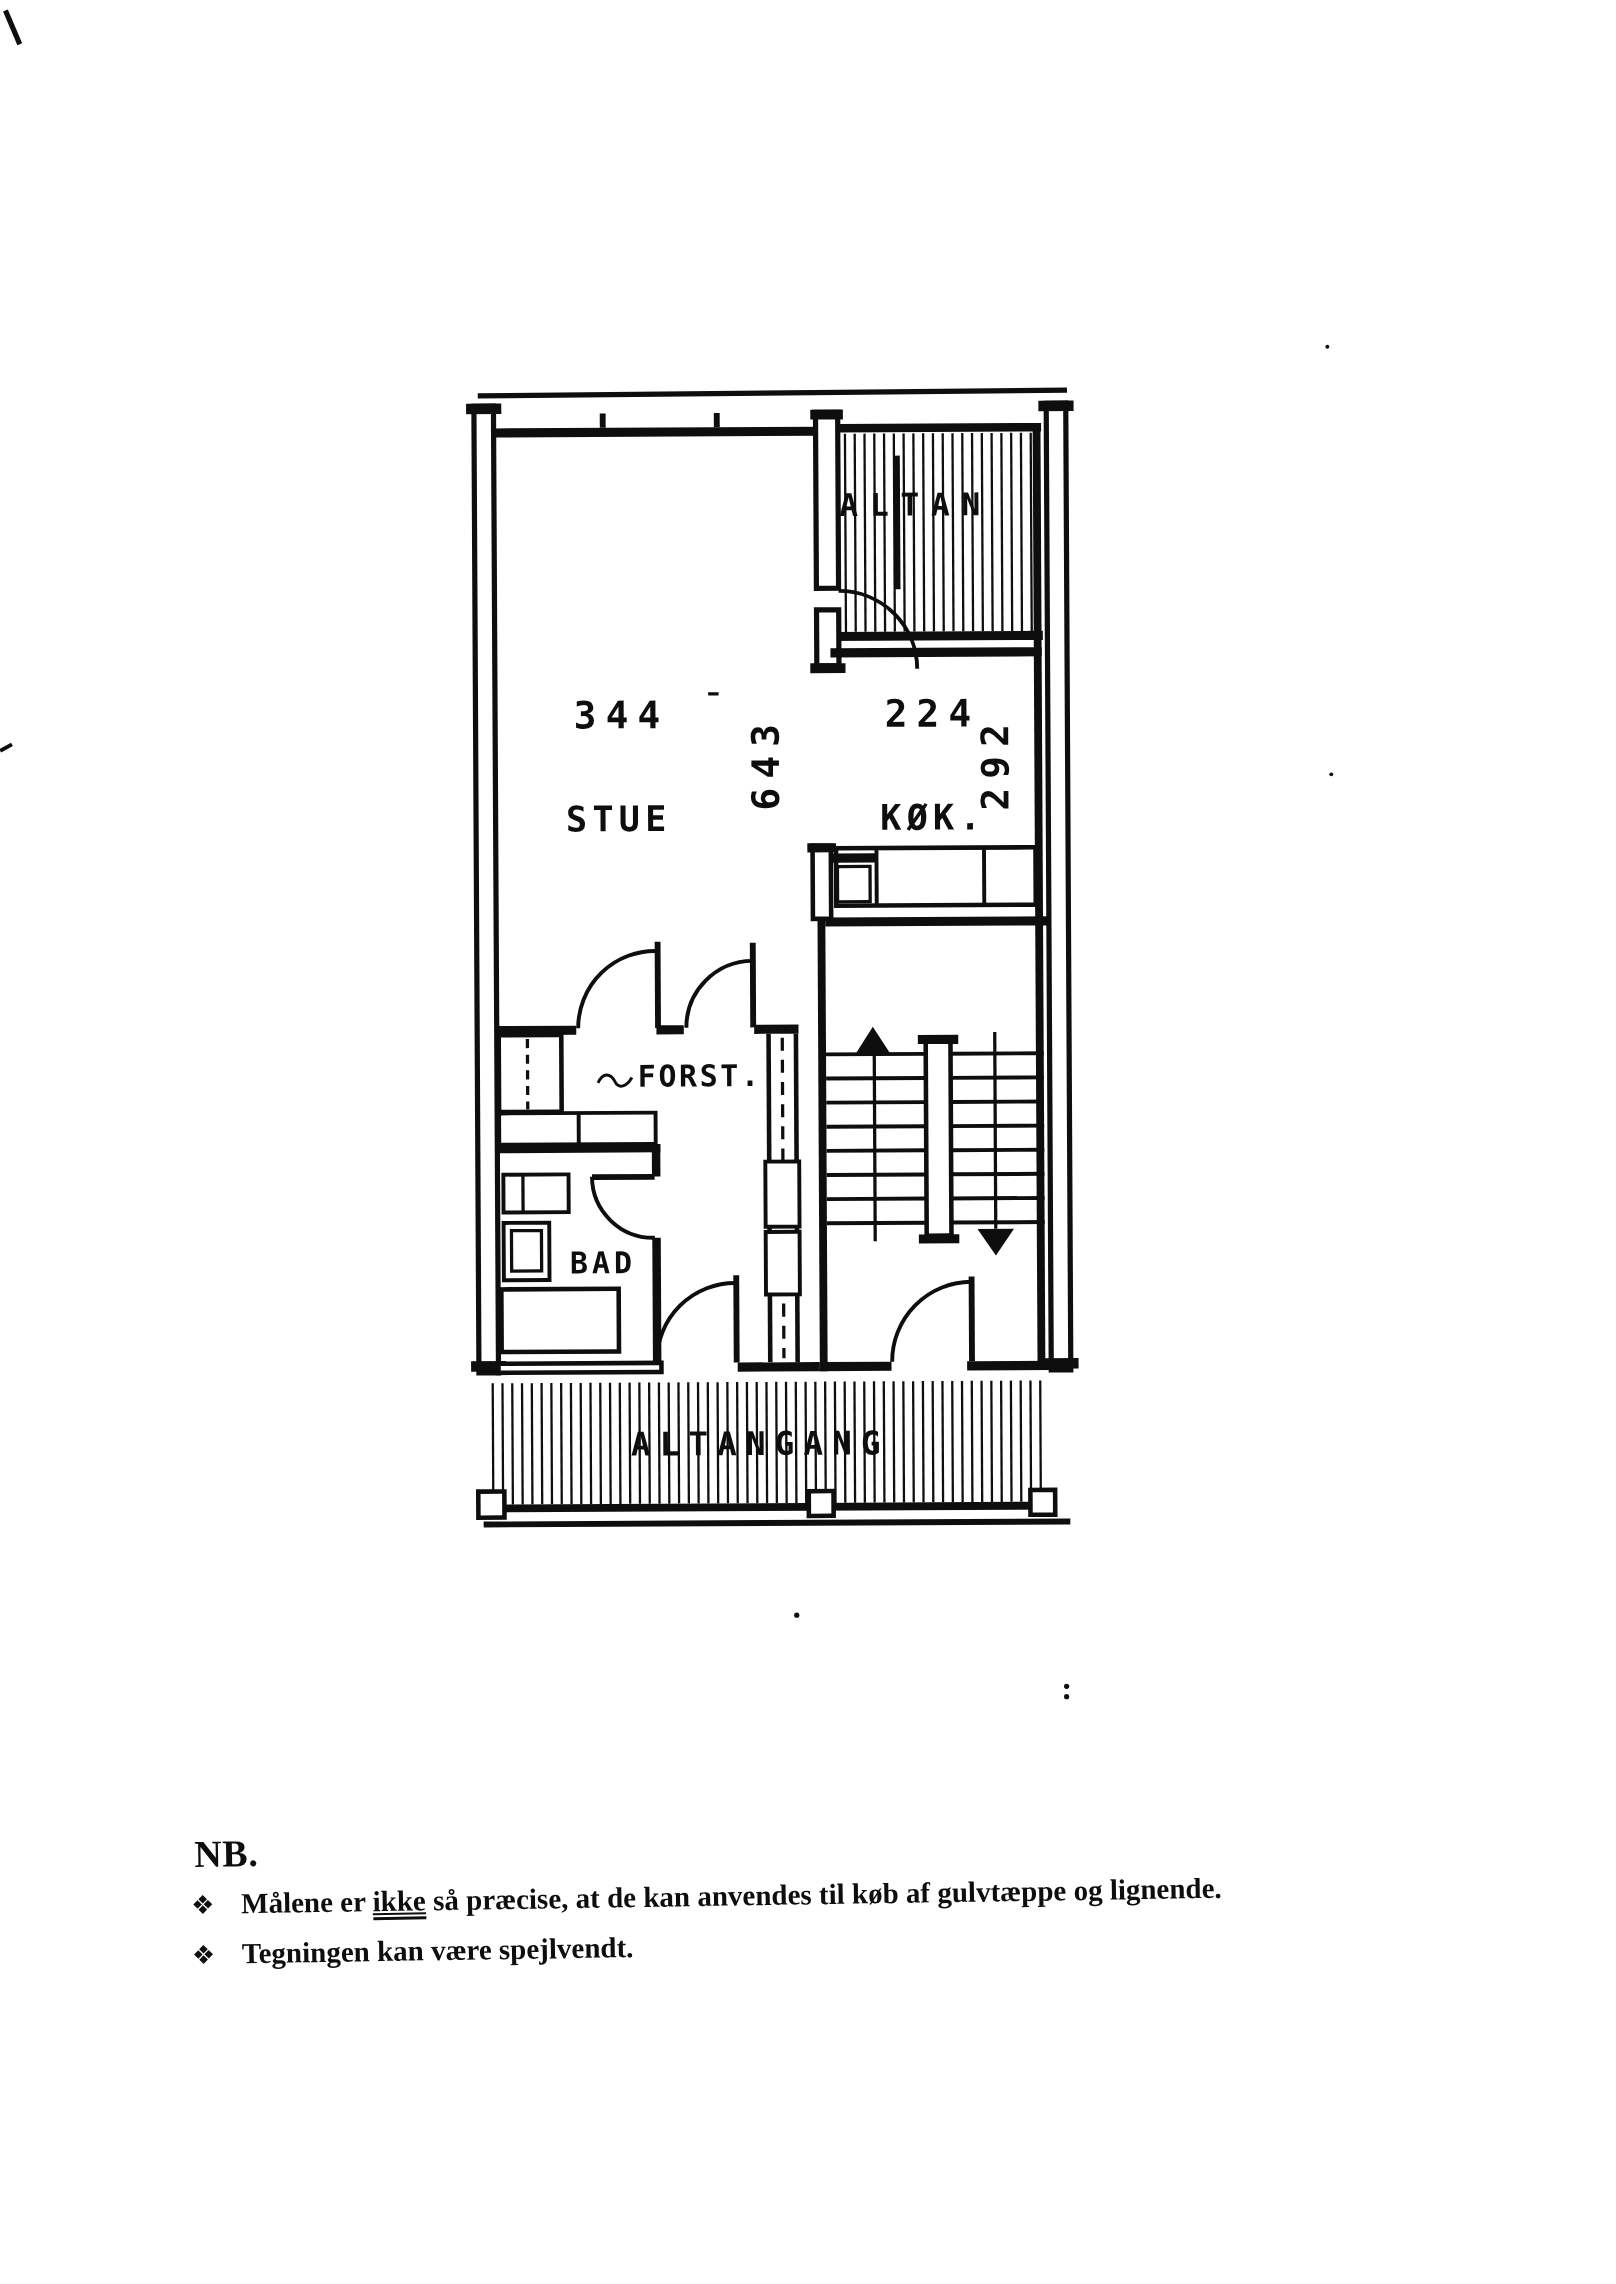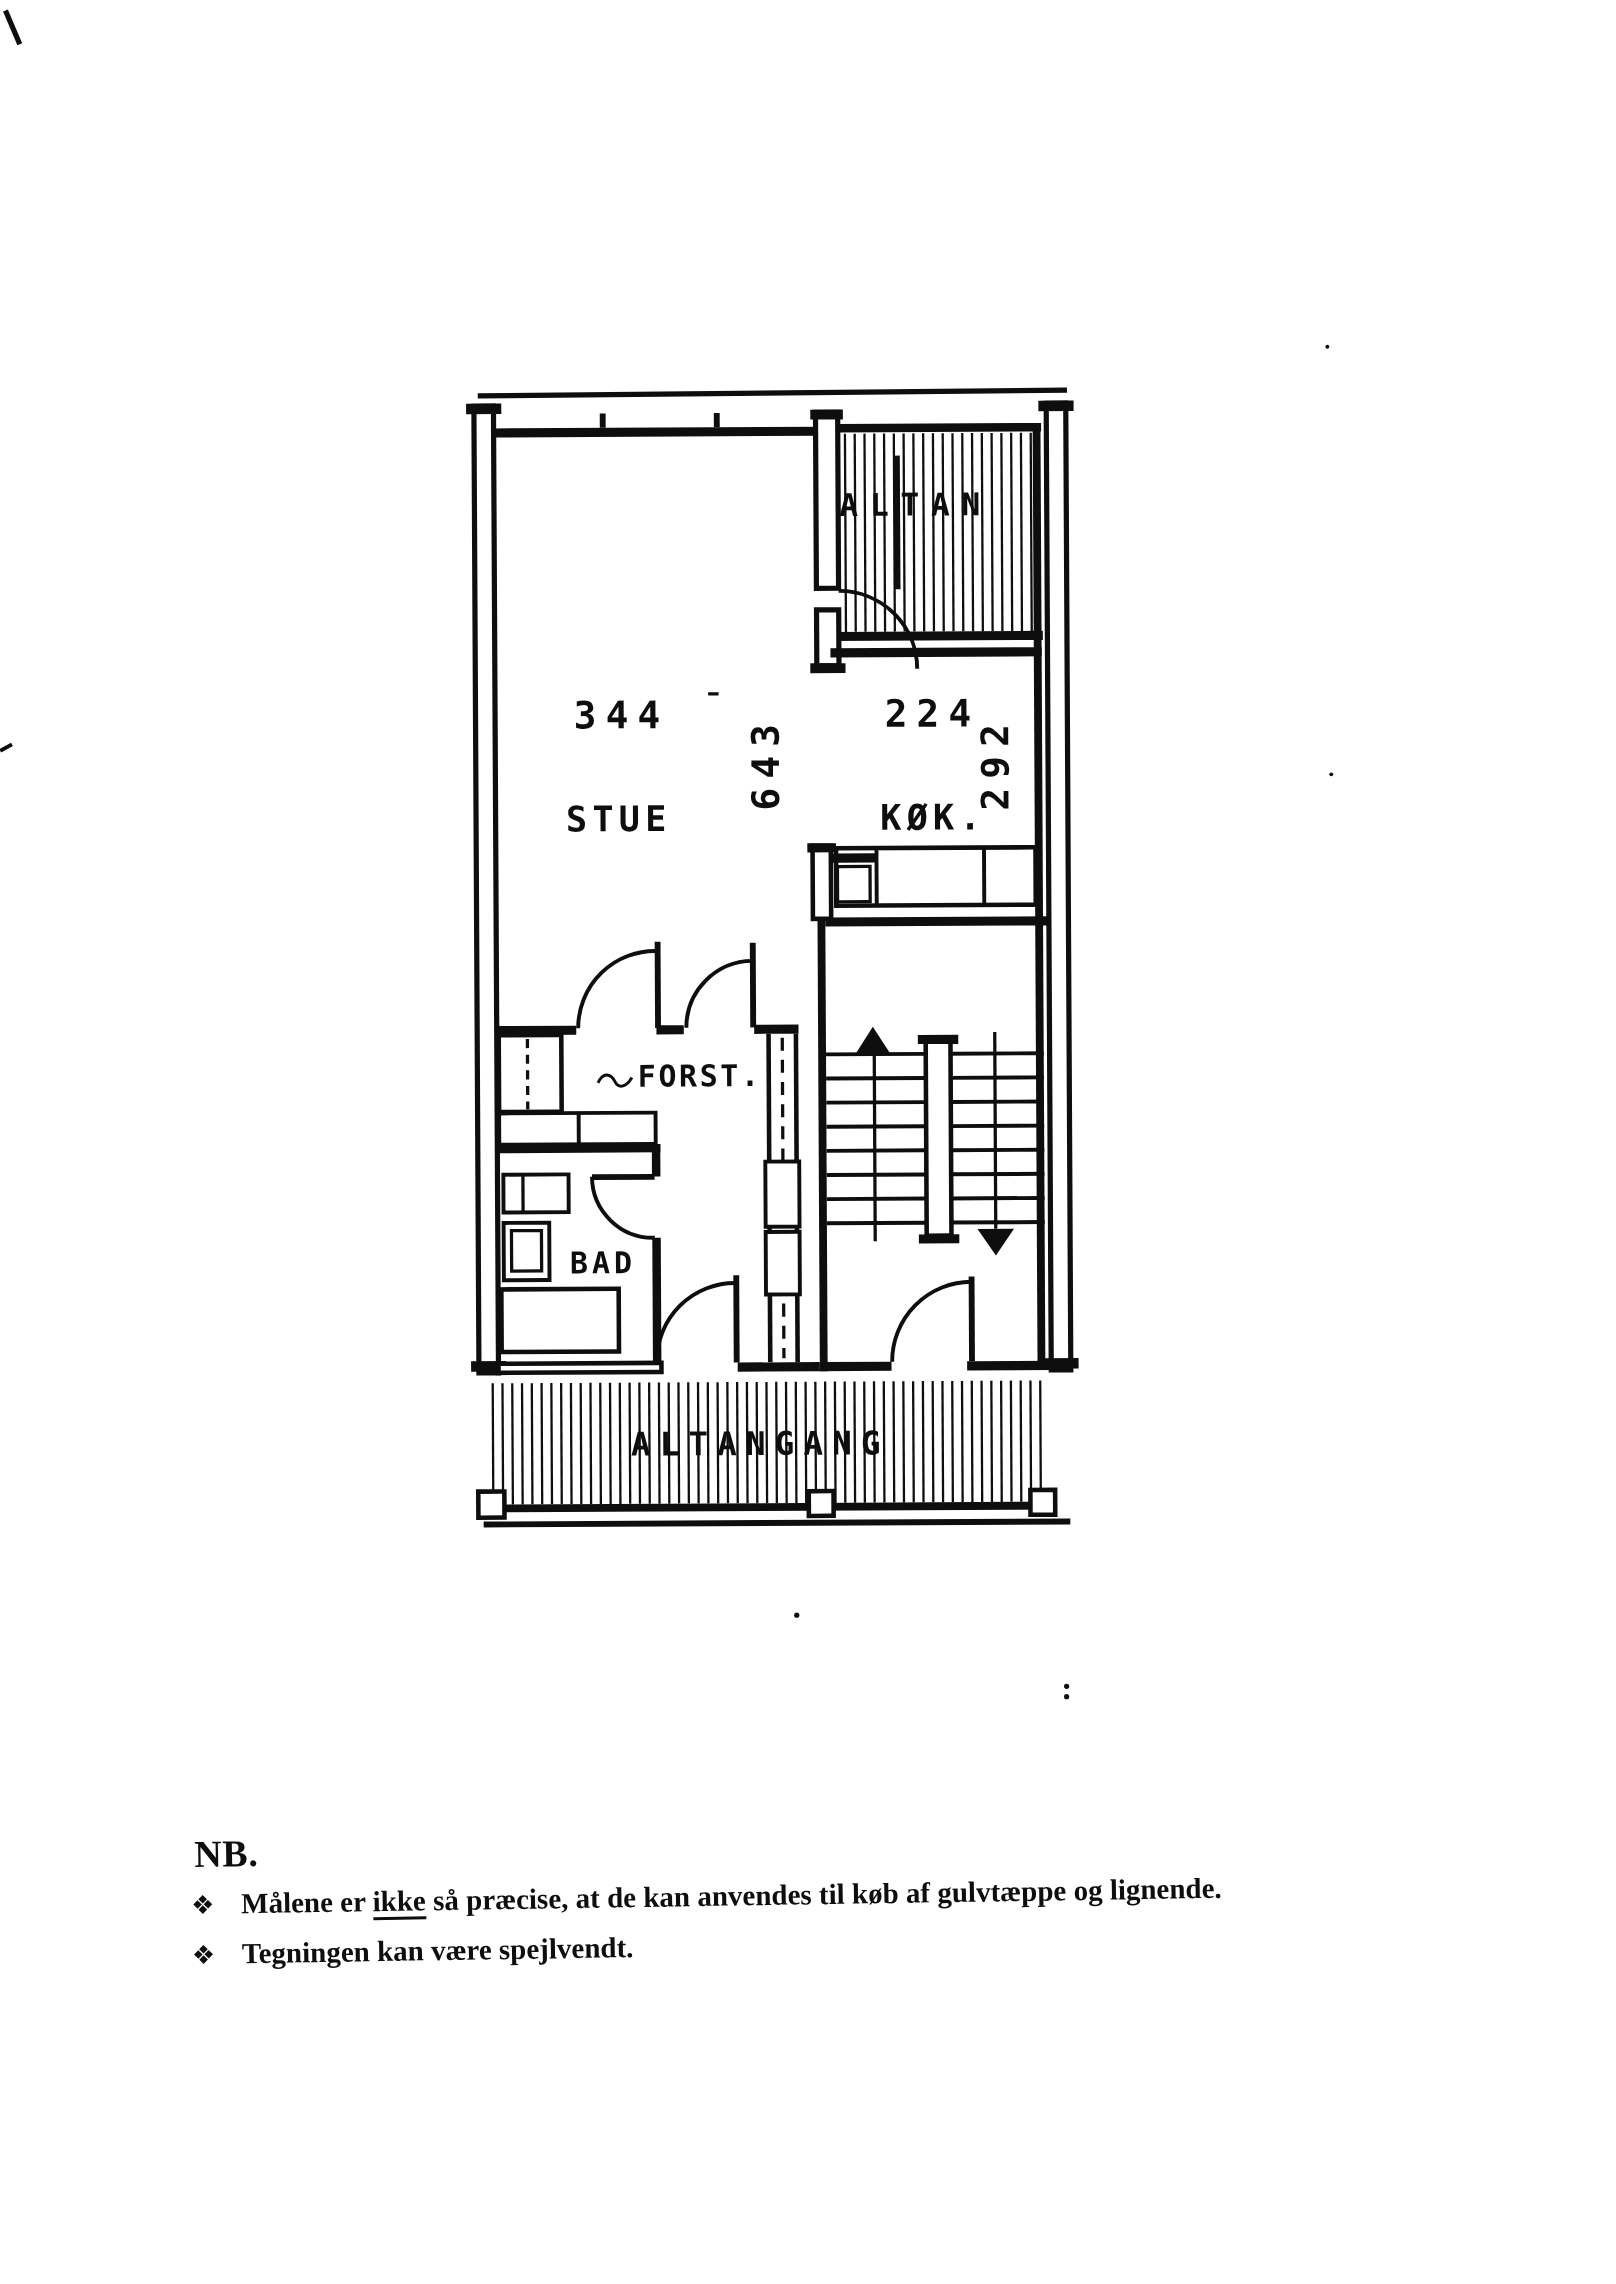--- a/index.html
+++ b/index.html
@@ -31,21 +31,21 @@
     font-size:38px;font-weight:700;letter-spacing:0.7px;margin:0 0 11.7px 3.9px;
   }
   #notes .note-row{
     display:flex;align-items:baseline;margin:0 0 17px 0;
     font-size:29px;font-weight:700;
   }
   #notes .bullet{
     font-family:"DejaVu Sans", sans-serif;
     font-size:26px;width:50px;flex:0 0 50px;text-align:left;
   }
-  #notes .u{border-bottom:3.3px solid #0e0e0e;}
+  #notes .u{border-bottom:3.3px solid #0e0e0e;text-decoration:underline;}
 </style>
 </head>
 <body>
 
 <svg width="1617" height="2284" viewBox="0 0 2480 3504">
 
   <g>
     <line class="ln" x1="8" y1="16" x2="30" y2="68" stroke-width="8"></line>
     <line class="ln" x1="0" y1="1152" x2="18" y2="1142" stroke-width="6"></line>
     <circle class="fl" cx="1636" cy="2587" r="4"></circle>

